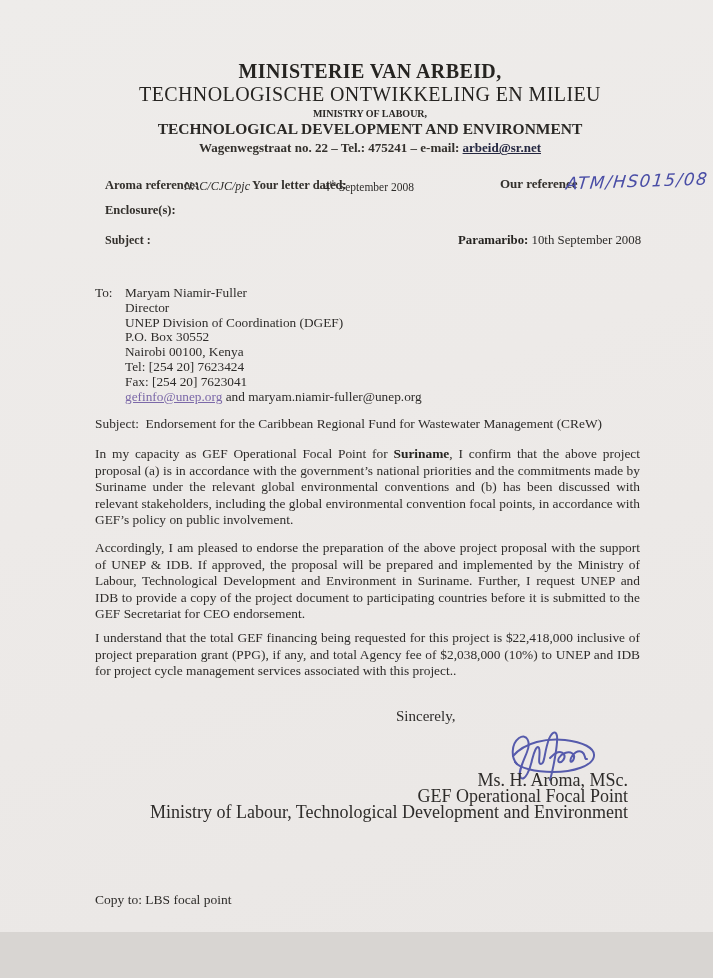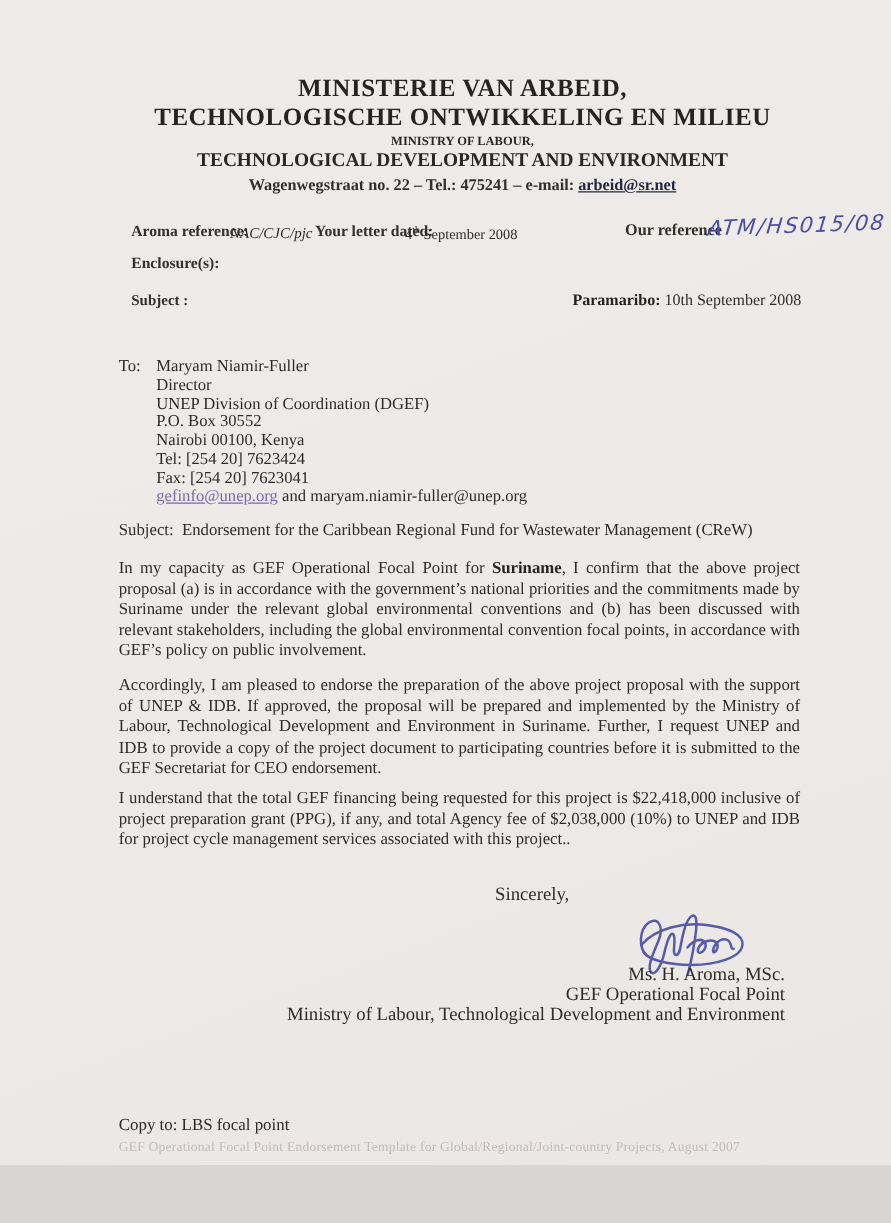--- a/index.html
+++ b/index.html
@@ -9,21 +9,21 @@
     margin:0 auto;
     background:linear-gradient(160deg,#eeecea 0%,#edeae8 45%,#eae7e5 100%);
     font-family:"Liberation Serif","DejaVu Serif",serif;
     color:#2e2c2a;
     overflow:hidden;
   }
   .abs{position:absolute;}
   
   .hdr{left:50px;top:60px;width:640px;text-align:center;line-height:1.15;}
   .hdr .l1{font-weight:bold;font-size:20px;letter-spacing:.4px;color:#262421;}
-  .hdr .l2{font-weight:bold;font-size:20px;letter-spacing:.4px;color:#262421;}
+  .hdr .l2{font-weight:normal;font-size:20px;letter-spacing:.4px;color:#262421;}
   .hdr .l3{font-weight:bold;font-size:10px;margin-top:2px;color:#2a2825;}
   .hdr .l4{font-weight:bold;font-size:15.5px;color:#2a2825;}
   .hdr .l5{font-weight:bold;font-size:13px;margin-top:4px;color:#33302c;}
   .hdr .email{color:#242740;text-decoration:underline;}
   
   .lbl{font-weight:bold;font-size:12.5px;color:#33302c;}
   .ital{font-style:italic;font-size:12px;}
   .smalldate{font-size:11.5px;}
   .handwrite{
     font-family:"DejaVu Sans",sans-serif;
@@ -37,21 +37,21 @@
   }
   .subj-lines{font-size:11px;line-height:15.5px;color:#33302c;}
   
   .to-block{font-size:13.3px;line-height:14.8px;color:#2e2c2a;}
   .to-row{display:flex;}
   .to-label{width:30px;}
   .plink{color:#7b68a8;text-decoration:underline;}
   
   .bodytxt{font-size:13.4px;line-height:16.6px;text-align:justify;color:#2e2c2a;}
   .subjline{font-size:13.4px;color:#2e2c2a;}
-  .sig-block{text-align:right;font-size:15px;line-height:15.8px;color:#2e2c2a;}
+  .sig-block{text-align:right;font-size:18px;line-height:15.8px;color:#2e2c2a;}
   .copyto{font-size:13.5px;color:#2e2c2a;}
   .footnote{font-size:10.8px;color:#c2bcb8;letter-spacing:.2px;}
   b.inkbold{color:#262421;}
 </style>
 </head>
 <body>
 
 <div class="paper">
 
   <div class="abs hdr">
@@ -110,15 +110,14 @@
     </g>
   </svg>
 
   <div class="abs sig-block" style="left:95px;top:773px;width:533px;">
     <div>Ms. H. Aroma, MSc.</div>
     <div>GEF Operational Focal Point</div>
     <div>Ministry of Labour, Technological Development and Environment</div>
   </div>
 
   <div class="abs copyto" style="left:95px;top:892px;">Copy to: LBS focal point</div>
-  <div class="abs footnote" style="left:95px;top:912px;">GEF Operational Focal Point Endorsement Template for Global/Regional/Joint-country Projects, August 2007</div>
 
 </div>
 
 </body></html>

